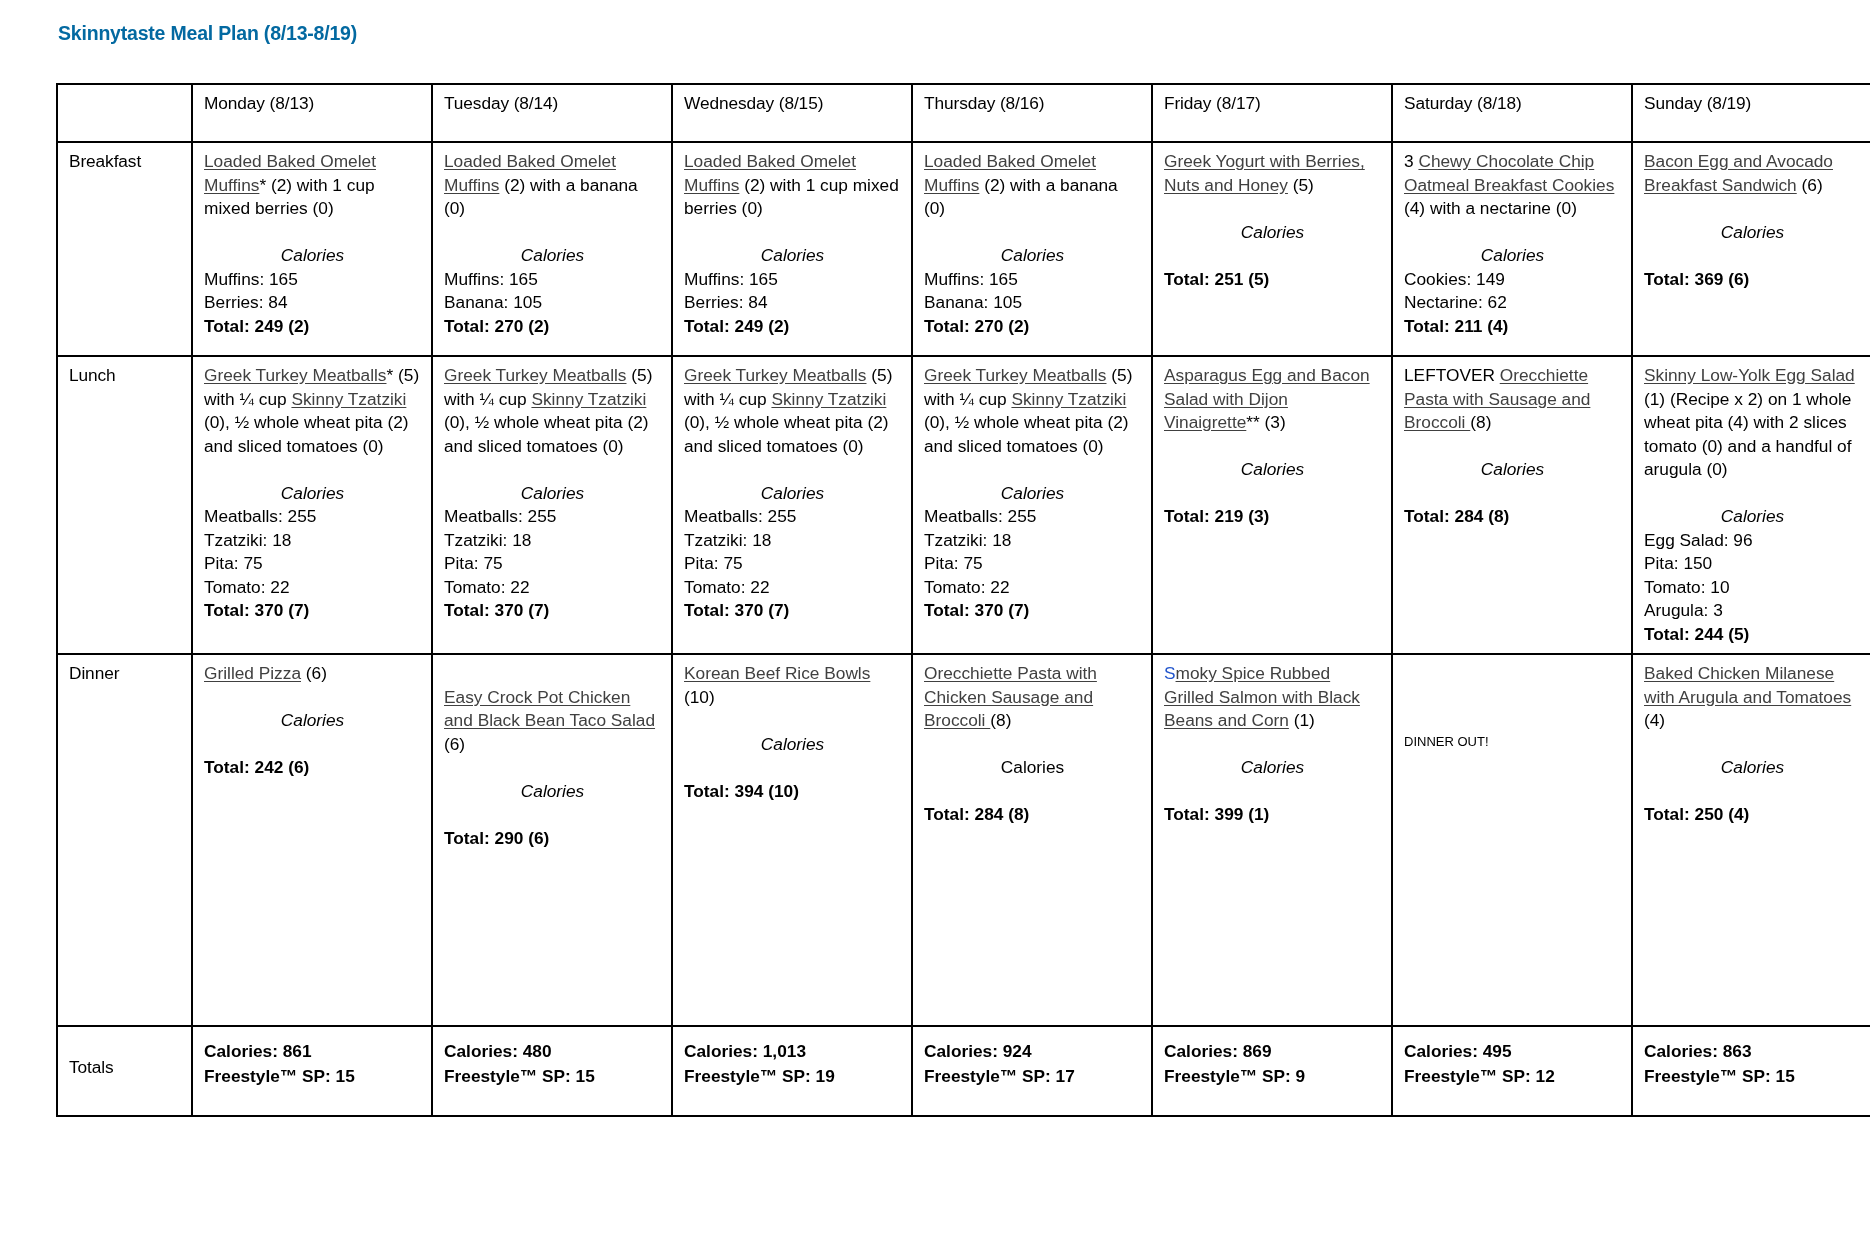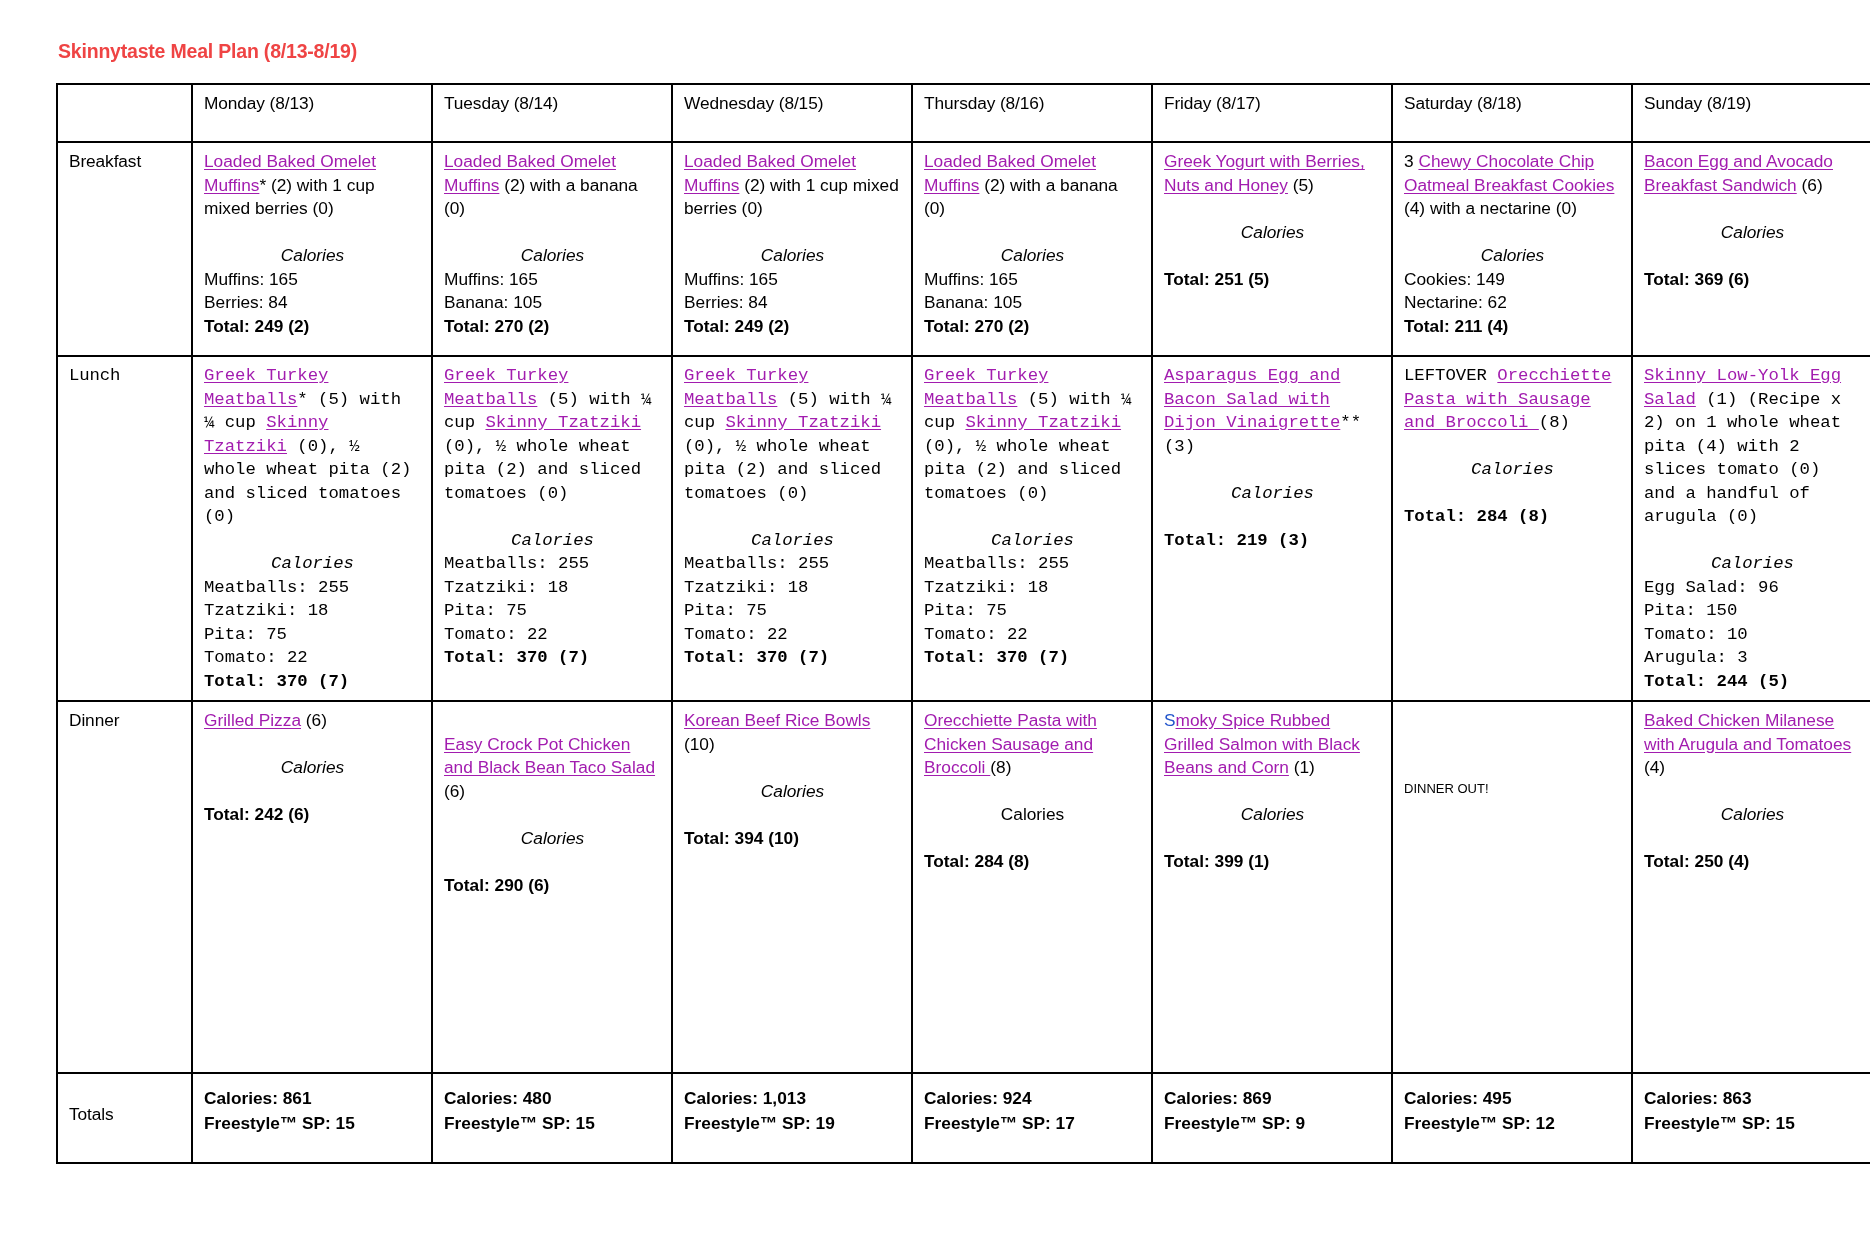--- a/index.html
+++ b/index.html
@@ -15,25 +15,25 @@
     -webkit-font-smoothing: antialiased;
   }
   .page {
     position: relative;
     width: 1870px; height: 1248px;
     background: #fff;
     padding: 0;
   }
   .title {
     position: absolute;
-    left: 58px; top: 40px;
+    left: 58px; top: 22px;
     font-size: 19.5px;
     font-weight: bold;
     letter-spacing: -0.2px;
-    color: #ef4444;
+    color: #0369a1;
   }
   table.plan {
     position: absolute;
     left: 56px; top: 83px;
     width: 1815px;
     border-collapse: collapse;
     table-layout: fixed;
   }
   table.plan td, table.plan th {
     border: 2px solid #000;
@@ -61,37 +61,37 @@
 
   td.rowlabel {
     font-weight: bold;
     font-size: 18px;
     text-align: left;
     vertical-align: top;
     padding-top: 9px;
     letter-spacing: -0.1px;
   }
   tr.r-breakfast td { height: 214px; }
-  tr.r-lunch td     { height: 294px; font-family: Liberation Mono, monospace; }
+  tr.r-lunch td     { height: 294px; }
   tr.r-dinner td    { height: 372px; }
   tr.r-totals td    { height: 90px; }
   tr.r-totals td.rowlabel {
     vertical-align: middle;
     padding-top: 0;
   }
   tr.r-totals td.cell {
     vertical-align: top;
     padding-top: 12px;
     font-weight: bold;
     font-size: 17.3px;
     line-height: 1.42;
   }
 
   a.recipe {
-    color: #a21caf;
+    color: #404040;
     text-decoration: underline;
     text-underline-offset: 1.5px;
     cursor: pointer;
   }
   .bluetext { color: #2255cc; }
 
   .cal-head {
     font-style: italic;
     display: block;
     text-align: center;

